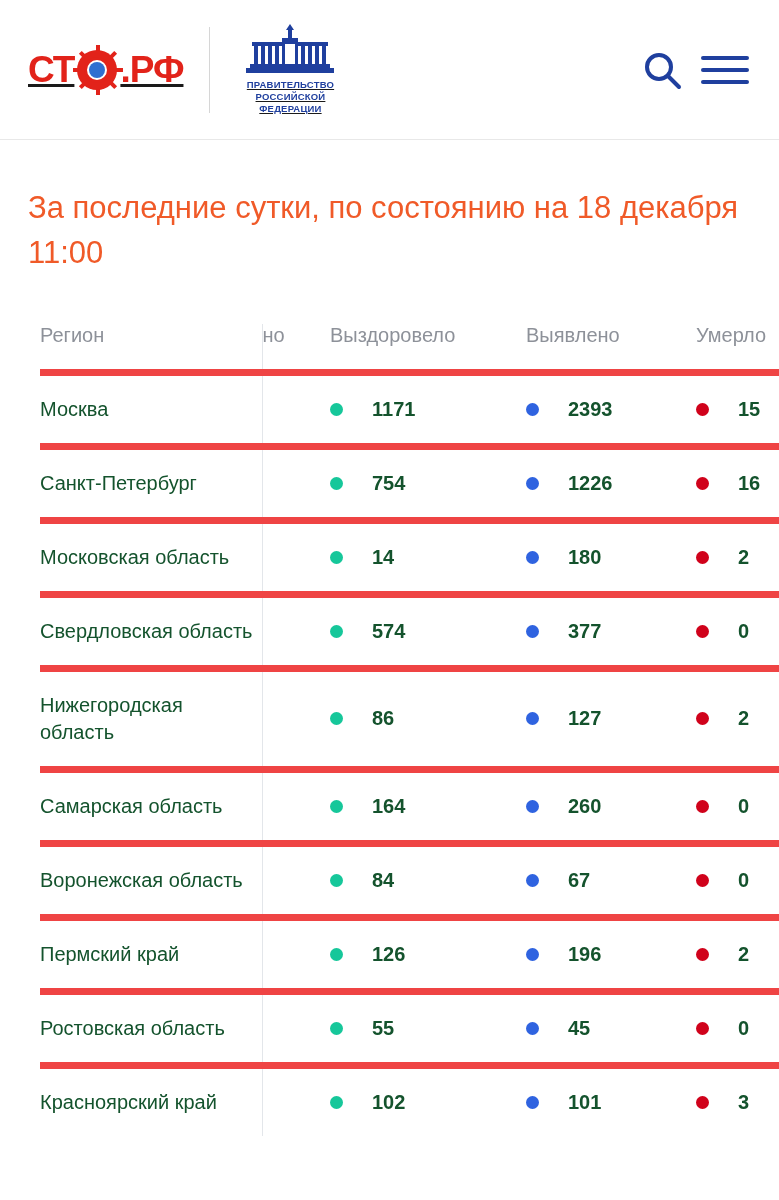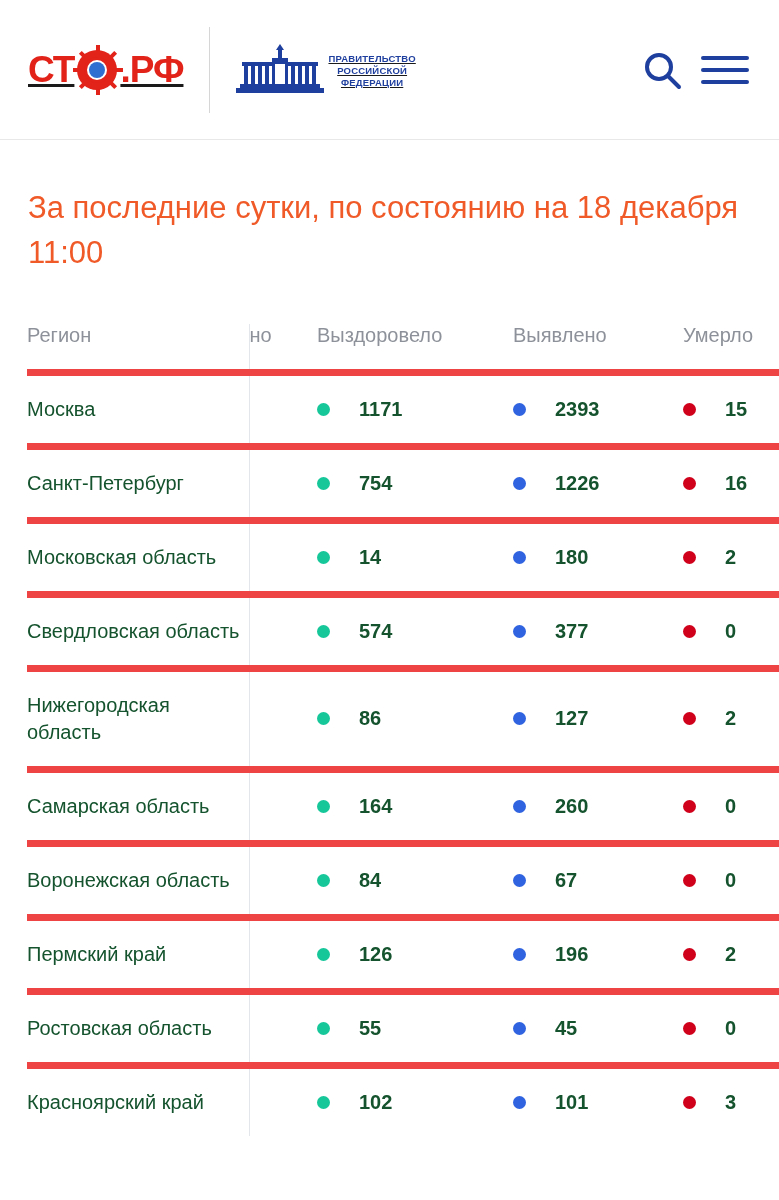--- a/index.html
+++ b/index.html
@@ -73,20 +73,21 @@
     transform-origin: 50% 50%;
   }
   .divider-vert {
     width: 1px;
     height: 86px;
     background: #d6d6d6;
     margin: 0 22px 0 26px;
   }
   .gov-block {
     display: flex;
+    flex-direction: column;
     align-items: center;
     color: #1f3f9e;
     width: 116px;
   }
   .gov-emblem {
     width: 96px;
     height: 52px;
     position: relative;
   }
   .gov-caption {
@@ -123,21 +124,21 @@
     font-size: 31px;
     line-height: 1.45;
     padding: 46px 28px 0 28px;
     font-weight: normal;
     margin: 0;
   }
 
   
   .table-wrap {
     margin-top: 48px;
-    padding: 0 27px;
+    padding: 0 40px;
     box-sizing: border-box;
   }
   table.stats {
     width: 100%;
     border-collapse: collapse;
     table-layout: fixed;
   }
   table.stats th {
     font-weight: normal;
     color: #8d9199;

